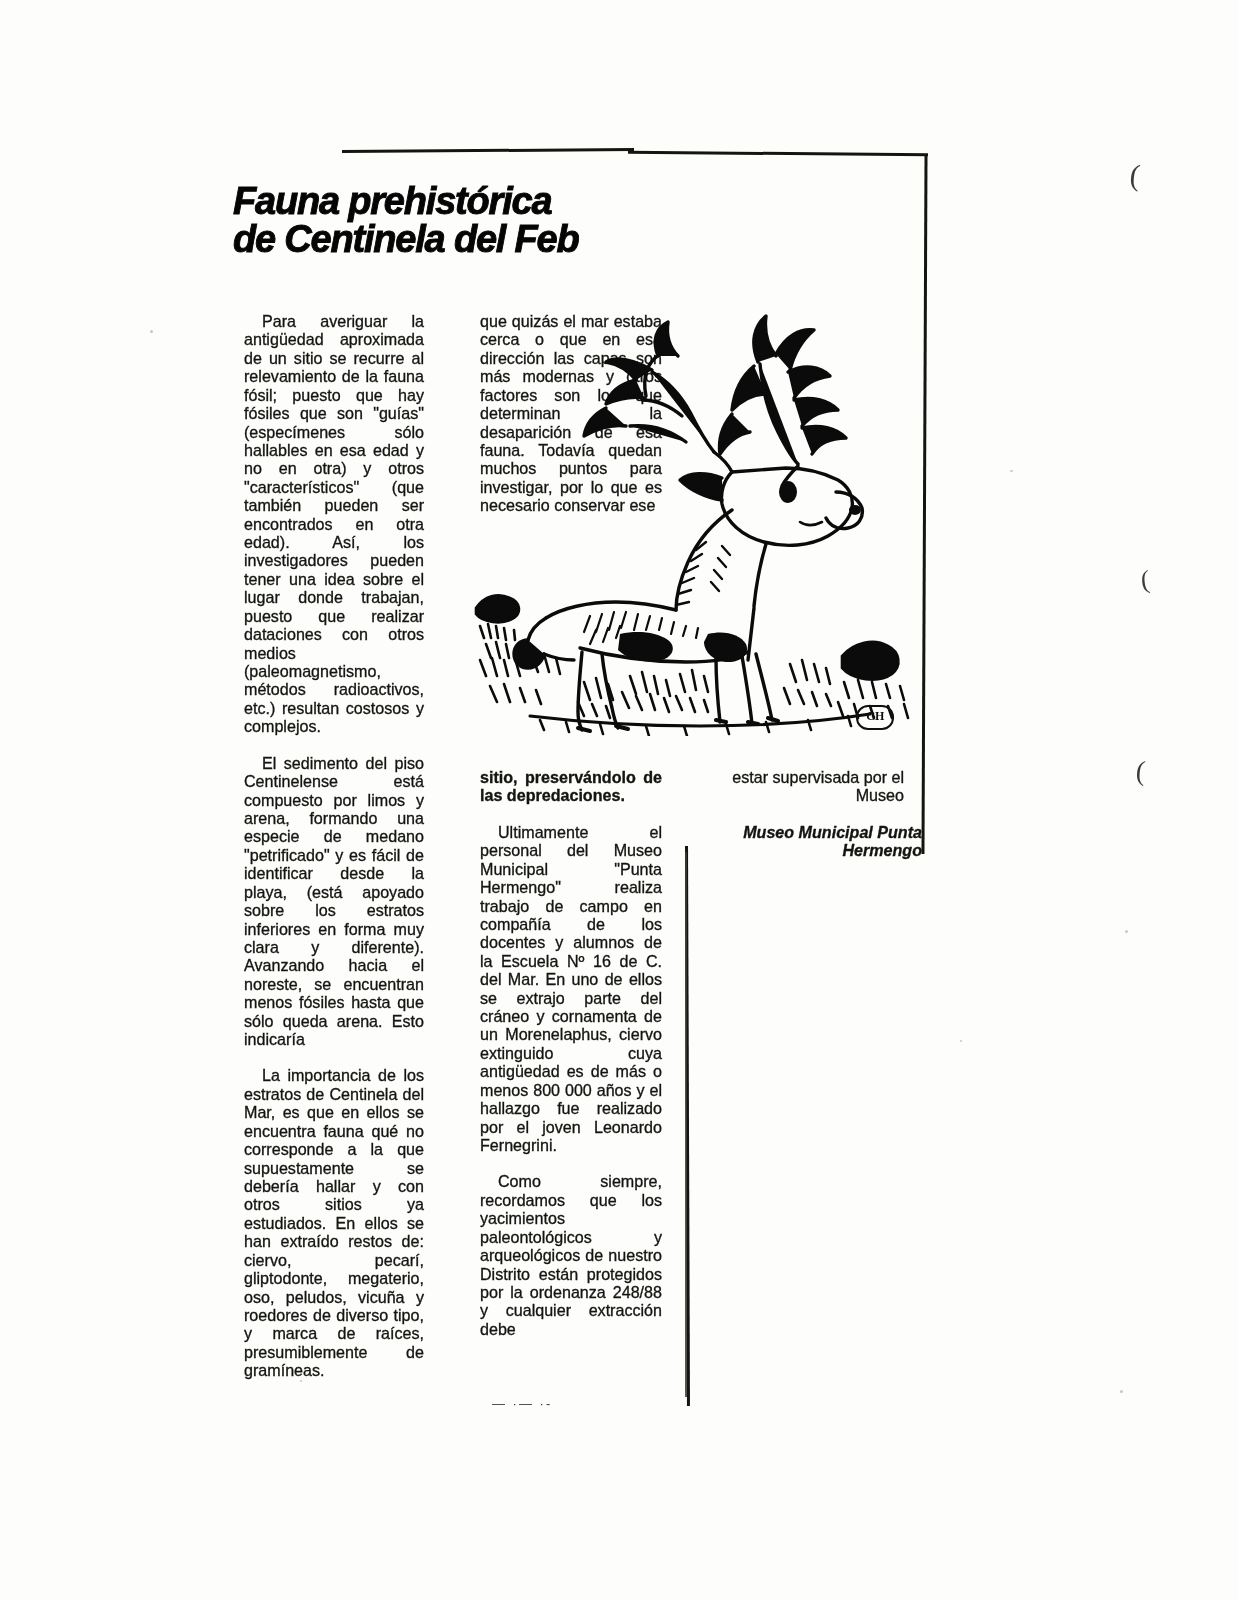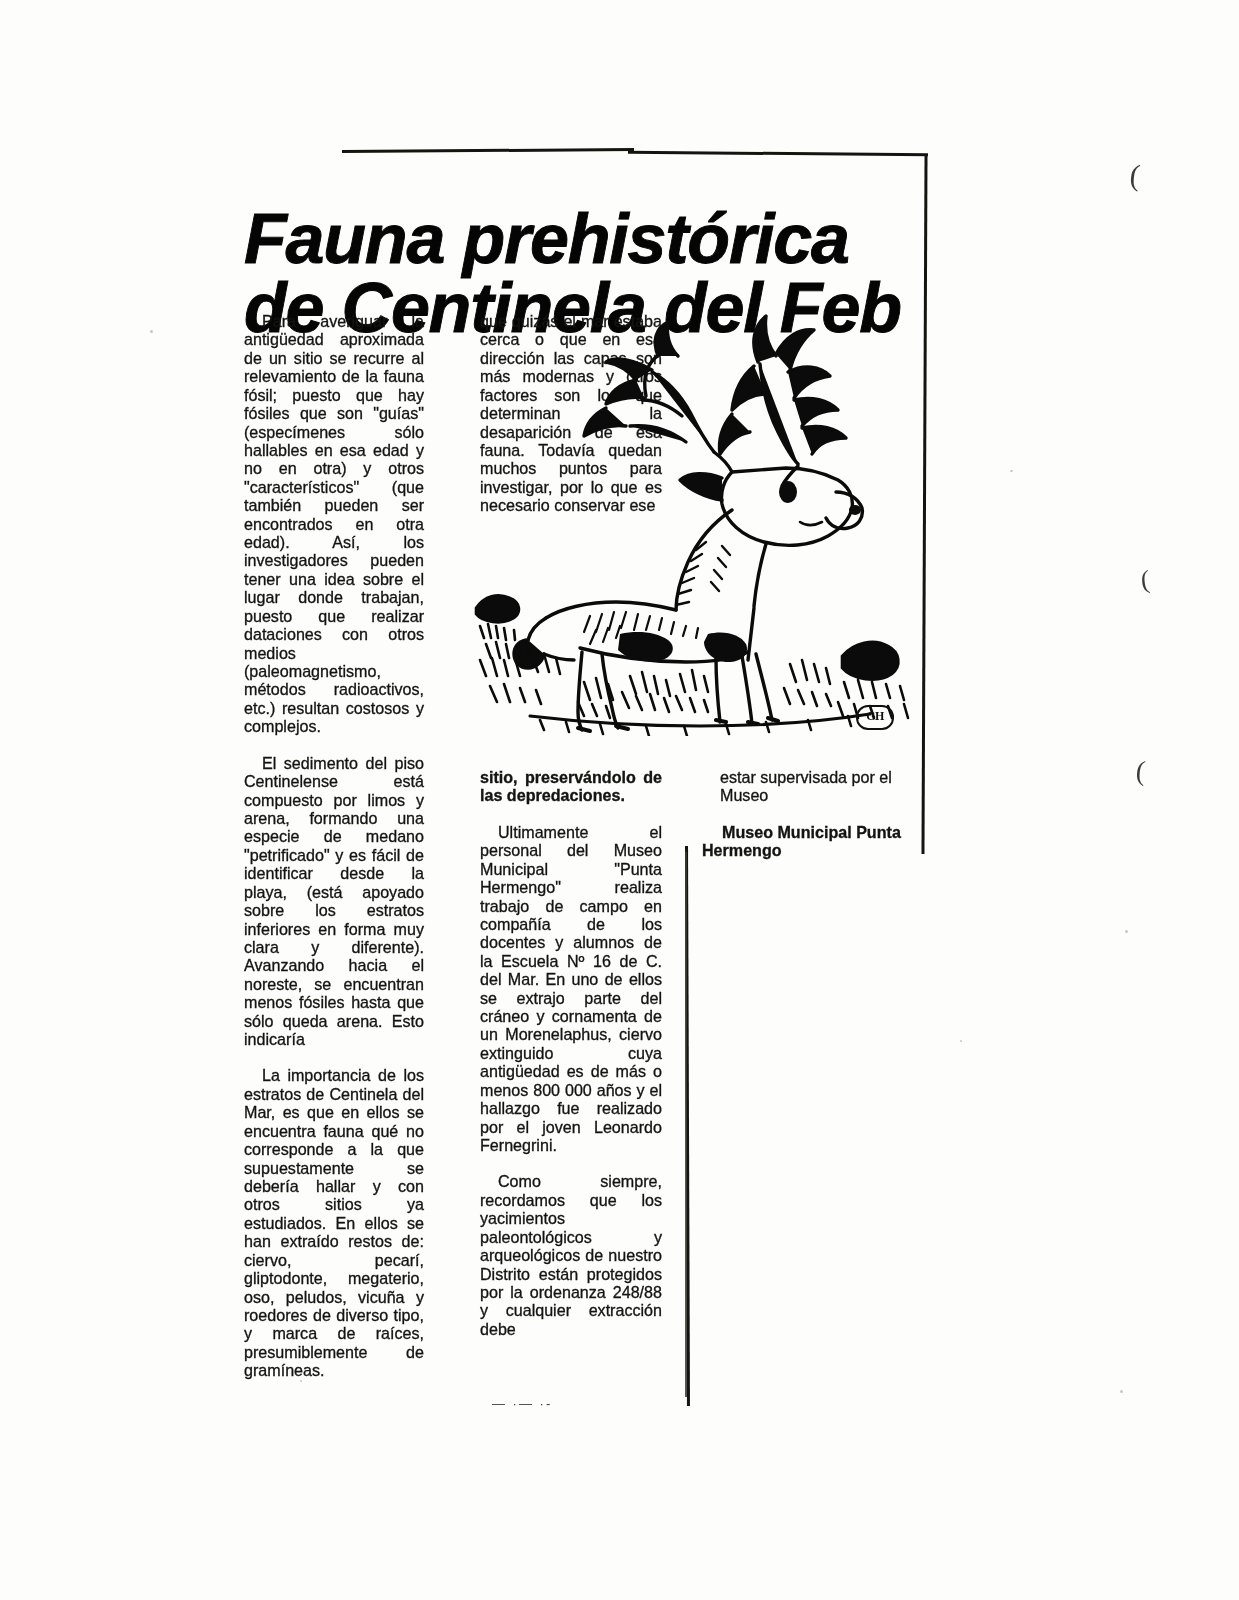--- a/index.html
+++ b/index.html
@@ -65,26 +65,26 @@
     position: absolute;
     color: #3d3d37;
     font-size: 13px;
     letter-spacing: 2px;
     font-family: "Liberation Sans", sans-serif;
   }
 
   
   #headline {
     position: absolute;
-    left: 20px;
+    left: 9px;
     top: 12px;
     width: 700px;
     font-weight: bold;
     font-style: italic;
-    font-size: 70px;
+    font-size: 38px;
     line-height: 0.99;
     letter-spacing: -1.2px;
     color: #050505;
     -webkit-text-stroke: 0.9px #050505;
   }
   #headline .hl-line { display: block; white-space: nowrap; }
 
   
   .col {
     position: absolute;
@@ -94,28 +94,29 @@
     text-align: justify;
     -webkit-text-stroke: 0.32px #141410;
     font-weight: 500;
   }
   .col p { margin: 18px; text-indent: 18px; }
   .col p.noindent { text-indent: 0; }
   .col p.bold { font-weight: bold; text-indent: 0; }
   .col .signoff {
     display: block;
     font-weight: bold;
+    font-style: italic;
     text-indent: 20px;
     margin-top: 2px;
   }
 
   #col1 { left: 2px;   top: 148px; width: 216px; }
   #col2 { left: 238px; top: 148px; width: 218px; }
   #col2b{ left: 238px; top: 604px; width: 218px; }
-  #col3 { left: 478px; top: 604px; width: 220px; text-align: left; }
+  #col3 { left: 478px; top: 604px; width: 220px; text-align: right; }
 
   
   #illo {
     position: absolute;
     left: 246px;
     top: 150px;
     width: 452px;
     height: 440px;
   }
   #illo svg { display: block; width: 100%; height: 100%; }

